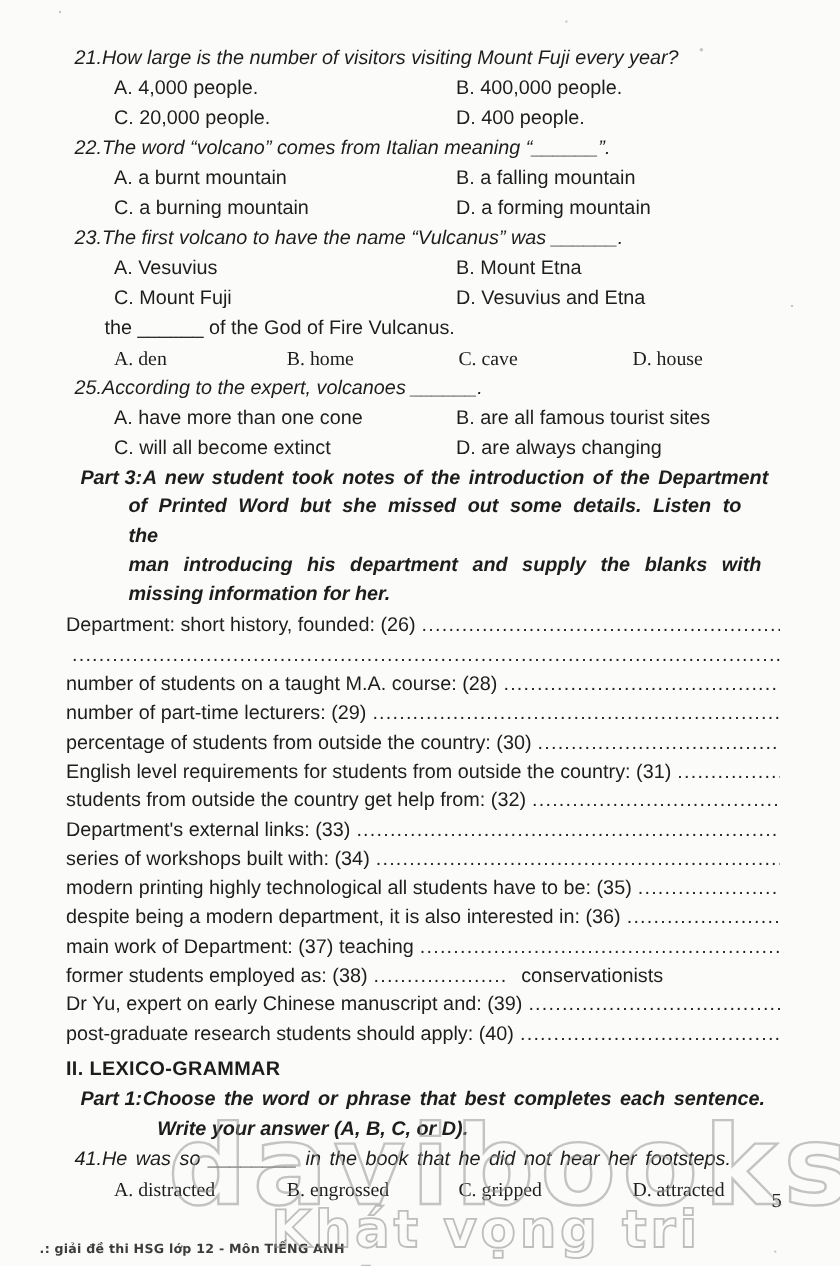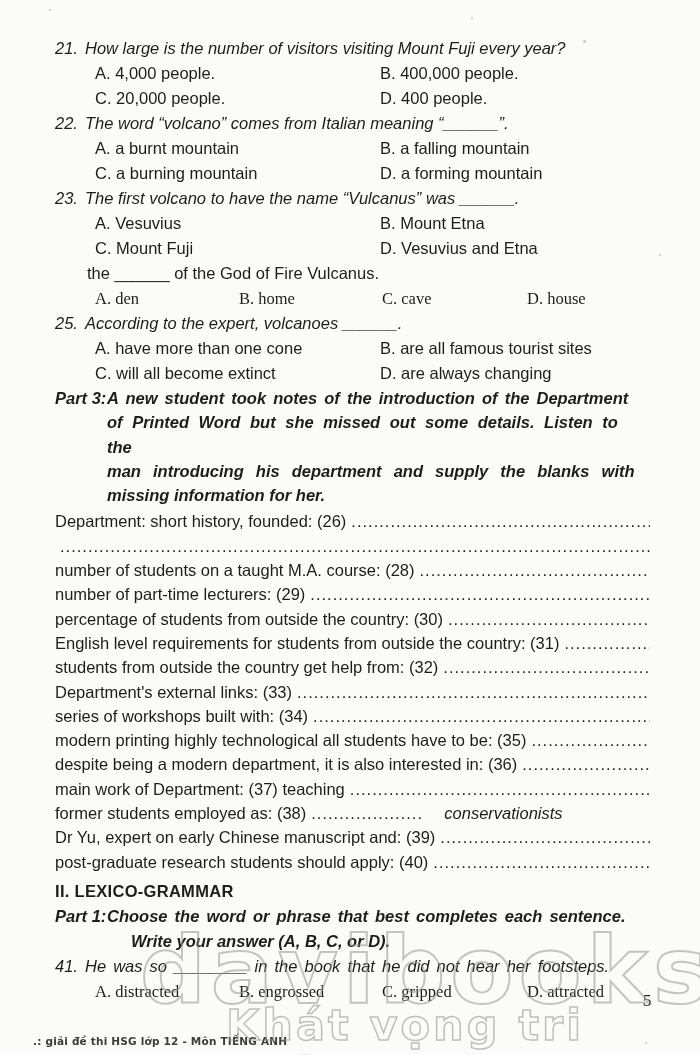--- a/index.html
+++ b/index.html
@@ -13,53 +13,53 @@
   }
   .content {
     position: absolute;
     left: 55px; right: 50px; top: 36px;
     font-size: 16.5px;
     z-index: 1;
   }
 
   
   .q-stem { display: flex; font-style: italic; line-height: 25px; }
-  .q-num { flex: 0 0 30px; }
+  .q-num { flex: 0 0 30px; text-align: right; }
   .q-stem-text { flex: 1; }
   .q-stem2 { line-height: 25px; margin-left: 32px; }
   .opts2 {
     display: grid; grid-template-columns: 285px 1fr;
     margin-left: 40px; line-height: 25px;
   }
   .opts4 {
     display: grid; grid-template-columns: 144px 143px 145px 1fr;
     margin-left: 40px; line-height: 25px; font-family: Liberation Serif, serif;
   }
 
   .ws1 { word-spacing: 2.5px; }
   .ws2 { word-spacing: 5px; }
   .ws3 { word-spacing: 7.5px; }
 
   
   .part-head { font-weight: bold; font-style: italic; line-height: 24.3px; }
-  .part-first { display: flex; }
+  .part-first { display: flex; margin-left: 12px; }
   .part-label { flex: 0 0 52px; }
   .part-cont3 { margin-left: 52px; }
   .part-cont1 { margin-left: 76px; }
   .part1-head { line-height: 25px; }
 
   
   .notes { margin-top: 2px; }
   .note { display: flex; line-height: 24.3px; white-space: nowrap; }
   .note .lead {
     flex: 1 1 auto; overflow: hidden; white-space: nowrap;
     margin-left: 5px; letter-spacing: 1px; color: #222;
   }
   .note.short .lead { flex: 0 0 112px; }
-  .note .tail { margin-left: 21px; font-style: italic; }
+  .note .tail { margin-left: 11px; }
 
   .sec-head { font-weight: bold; line-height: 26px; margin-top: 4px; letter-spacing: 0.3px; }
 
   
   .footer-left {
     position: absolute; left: 33px; top: 1003px;
     font-size: 10.5px; font-weight: bold; color: #3c3c3c;
     letter-spacing: 0.2px; z-index: 1;
     font-family: "DejaVu Sans", sans-serif;
     margin-top: 32px;

